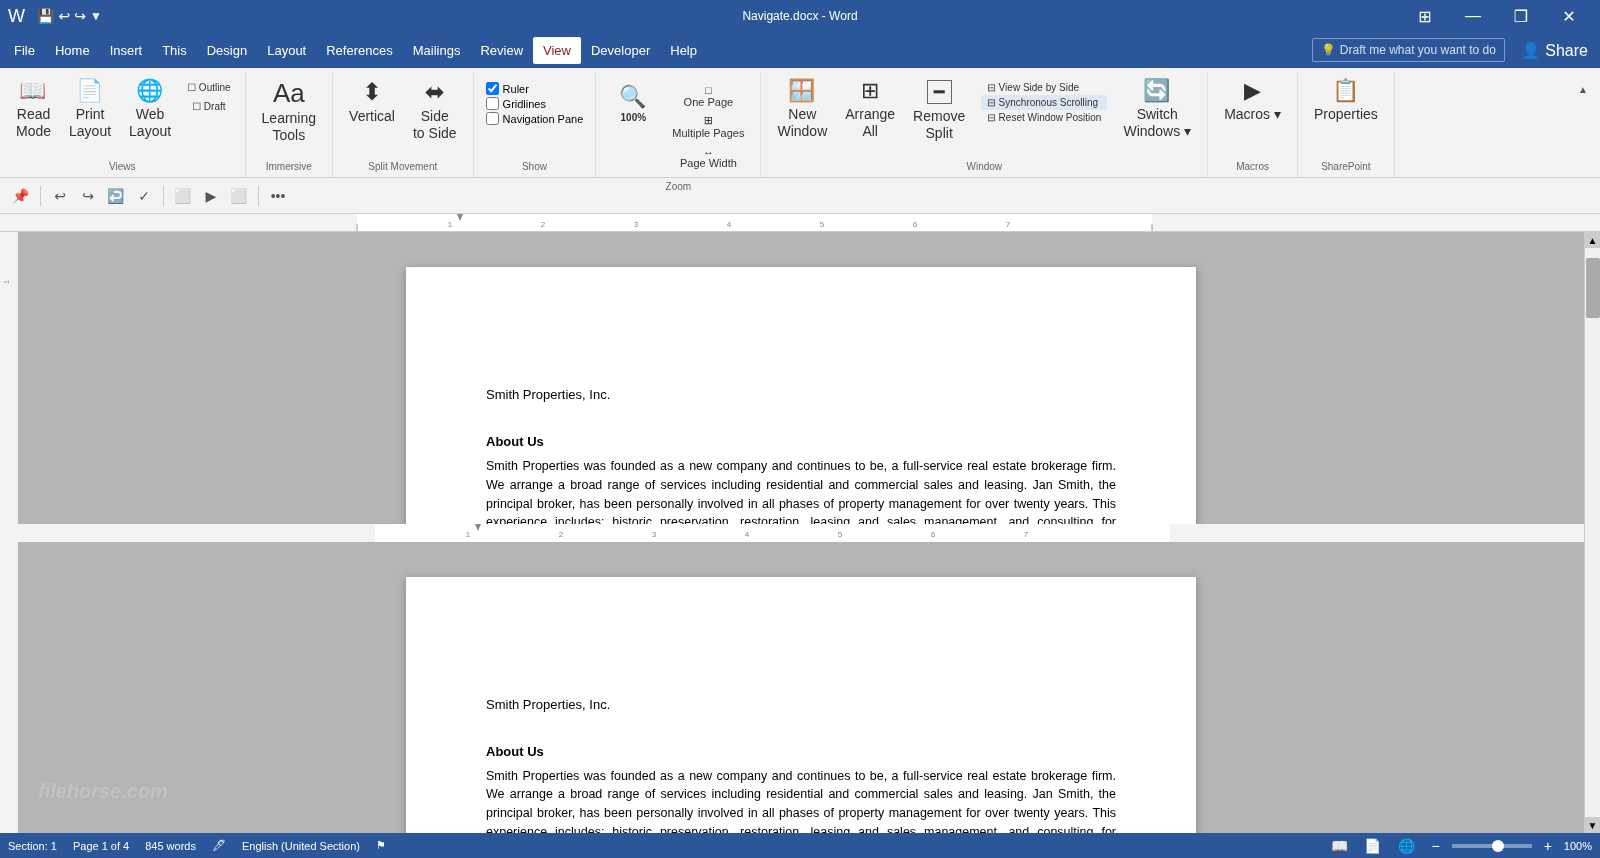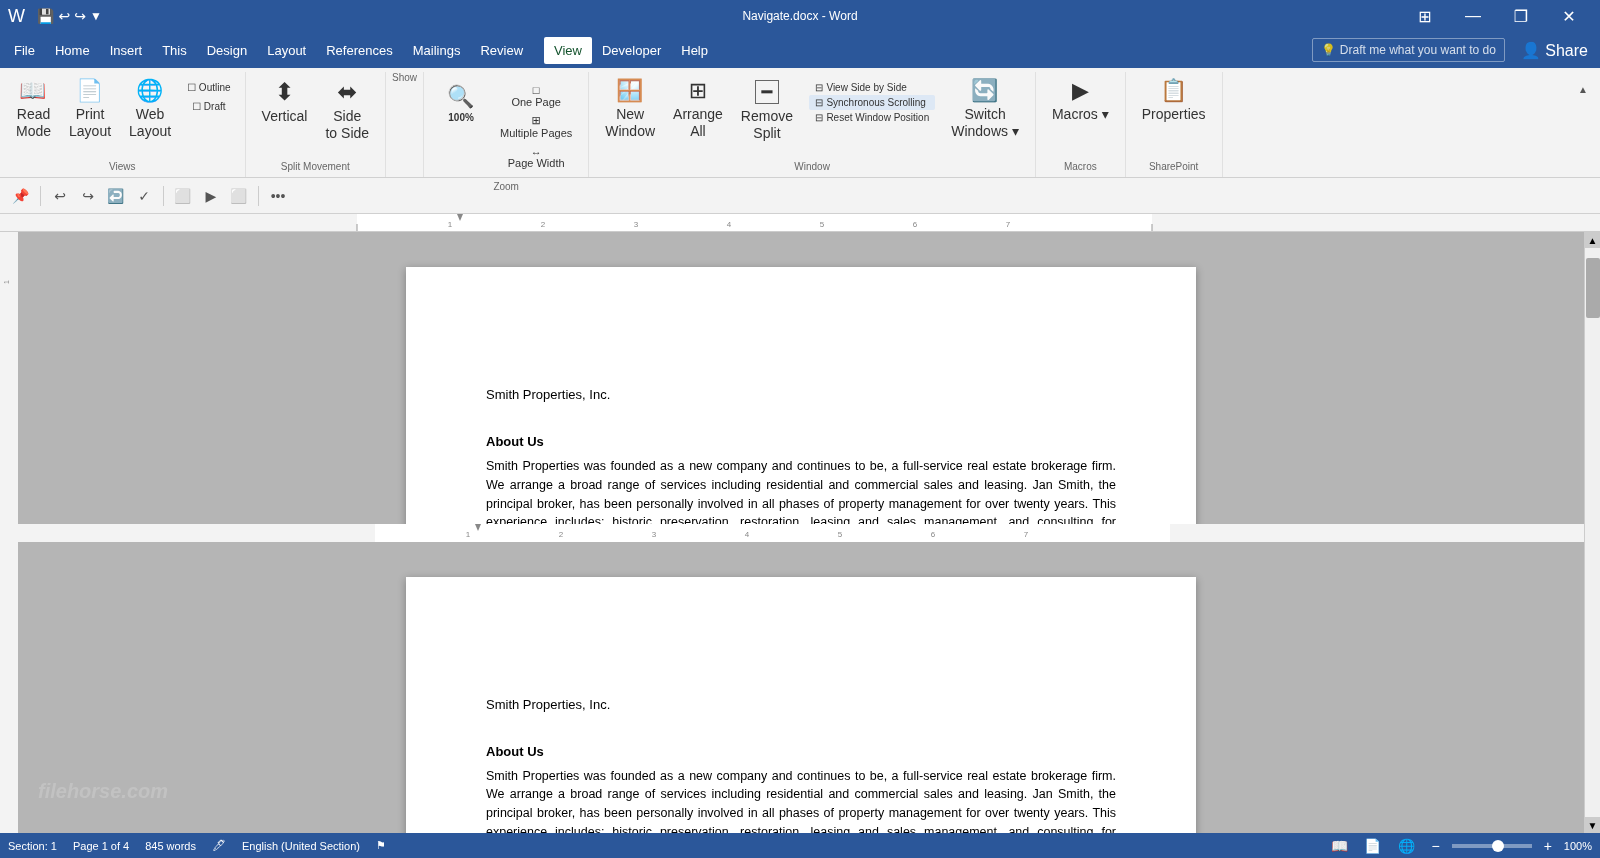--- a/index.html
+++ b/index.html
@@ -33,21 +33,21 @@
       padding: 0 4px;
       color: white;
     }
     .menu-item {
       padding: 6px 10px;
       cursor: pointer;
       font-size: 13px;
       color: white;
       border-radius: 2px;
     }
-    .menu-item.active { background: white; color: #14532d; margin-left: 11px; }
+    .menu-item.active { background: white; color: #7f1d1d; }
     .menu-search {
       margin-left: auto;
       display: flex;
       align-items: center;
       gap: 4px;
       color: rgba(255,255,255,0.8);
       font-size: 12px;
       padding: 4px 8px;
       border: 1px solid rgba(255,255,255,0.4);
       border-radius: 2px;
@@ -399,36 +399,61 @@
           <span class="label">☐ Outline</span>
         </button>
         <button class="ribbon-btn-sm">
           <span class="label">☐ Draft</span>
         </button>
       </div>
     </div>
     <div class="ribbon-group-label">Views</div>
   </div>
 
+  <div class="ribbon-group">
+    <div class="ribbon-group-content">
+      <button class="ribbon-btn">
+        <span class="icon" style="font-size:26px;">Aa</span>
+        <span class="label">Learning<br>Tools</span>
+      </button>
+    </div>
+    <div class="ribbon-group-label">Immersive</div>
+  </div>
 
   <div class="ribbon-group">
     <div class="ribbon-group-content">
       <button class="ribbon-btn">
         <span class="icon" style="font-size:24px;">⬍</span>
         <span class="label">Vertical</span>
       </button>
       <button class="ribbon-btn">
         <span class="icon" style="font-size:24px;">⬌</span>
         <span class="label">Side<br>to Side</span>
       </button>
     </div>
     <div class="ribbon-group-label">Split Movement</div>
   </div>
 
   <div class="ribbon-group">
+    <div class="ribbon-group-content">
+      <div class="ribbon-checkboxes">
+        <label class="ribbon-check">
+          <input type="checkbox" checked="" style="">
+          <span>Ruler</span>
+        </label>
+        <label class="ribbon-check">
+          <input type="checkbox" style="">
+          <span>Gridlines</span>
+        </label>
+        <label class="ribbon-check">
+          <input type="checkbox" style="">
+          <span>Navigation Pane</span>
+        </label>
+      </div>
+    </div>
     <div class="ribbon-group-label">Show</div>
   </div>
 
   <div class="ribbon-group">
     <div class="ribbon-group-content">
       <div class="zoom-section">
         <button class="ribbon-btn" style="min-width:50px;">
           <span class="icon zoom-icon">🔍</span>
           <span class="zoom-pct">100%</span>
         </button>

